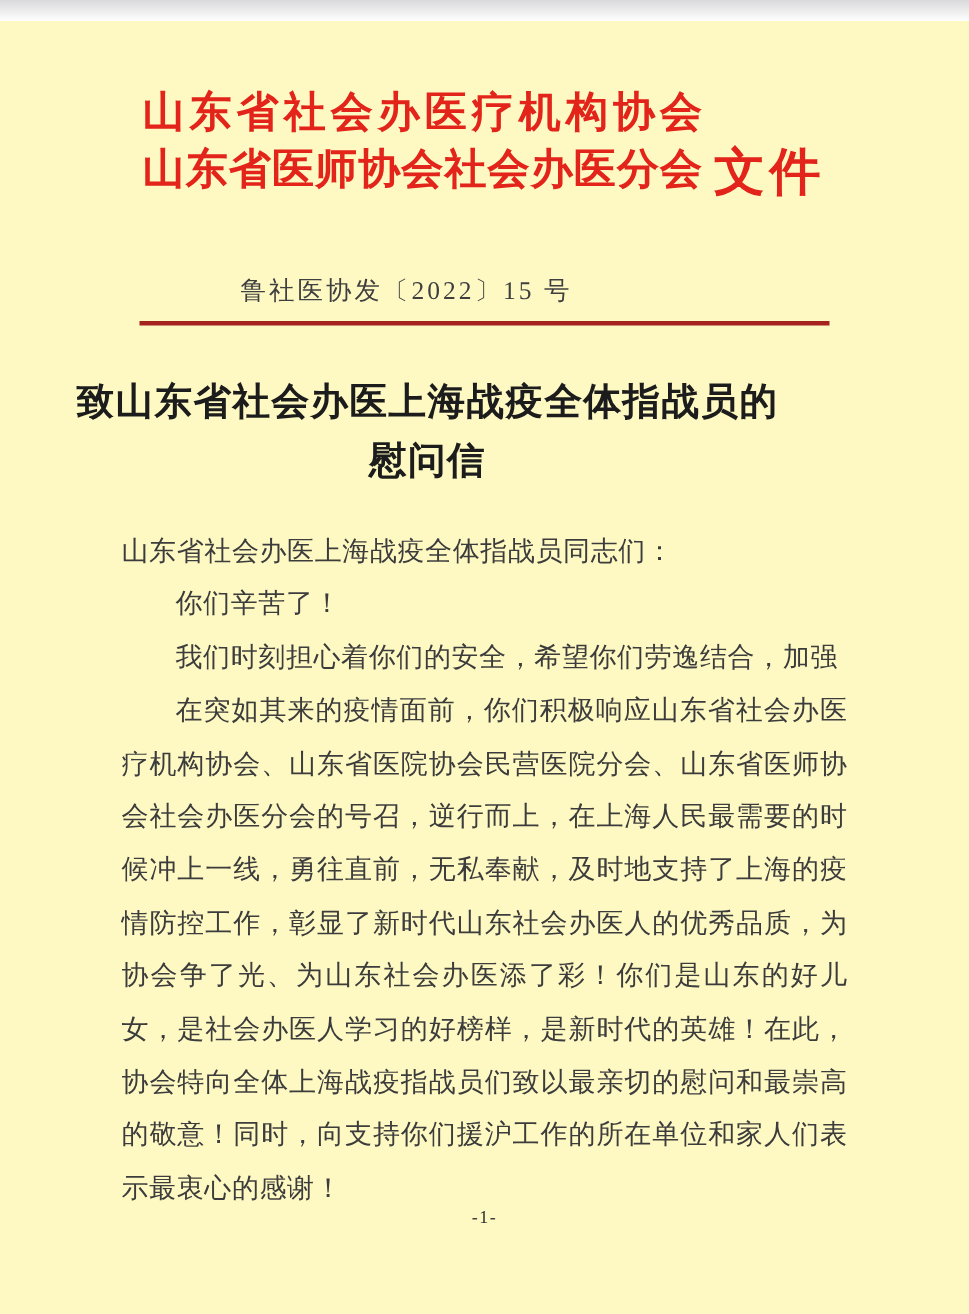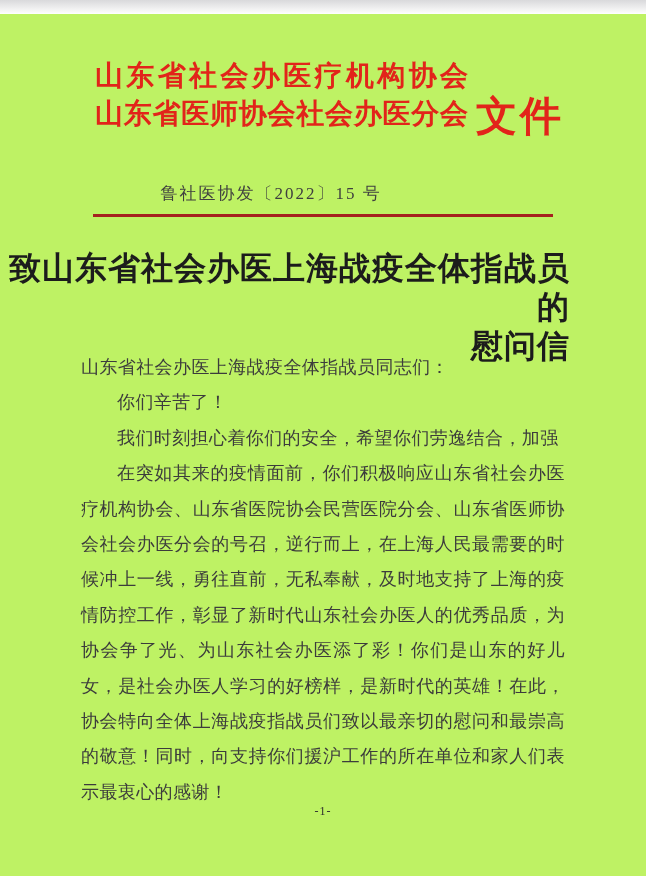--- a/index.html
+++ b/index.html
@@ -6,21 +6,21 @@
   body{
     width:646px;height:876px;
     background:#ffffff;
     font-family:"Liberation Serif", serif;
     position:relative;
     overflow:hidden;
   }
   .page{
     position:absolute;inset:0;
     width:646px;height:876px;
-    background:#bef264;
+    background:#fef9c3;
   }
   .top-shade{
     position:absolute;left:0;top:0;width:646px;height:14px;
     background:linear-gradient(#d9d9db, #ffffff);
   }
   
   .org-block{
     position:absolute;left:95px;top:57px;width:373px;
   }
   .org-line{
@@ -30,21 +30,21 @@
     font-weight:bold;
     line-height:38px;
     color:#e2241a;
     text-align:justify;
     text-align-last:justify;
     white-space:nowrap;
     letter-spacing:0;
   }
   .doc-type{
     position:absolute;left:476px;top:94px;
-    font-size:41px;
+    font-size:34px;
     font-weight:bold;
     color:#e2241a;
     letter-spacing:3px;
     line-height:44px;
   }
   .doc-number{
     position:absolute;left:0;top:182px;width:542px;
     text-align:center;
     font-size:17px;
     color:#3f3f3f;
@@ -52,22 +52,22 @@
     line-height:24px;
   }
   .red-divider{
     position:absolute;left:93px;top:214px;
     width:460px;height:3px;
     background:#a5221f;
   }
   
   .doc-title{
     position:absolute;left:0;top:249px;width:570px;
-    text-align:right;
-    font-size:32px;
+    text-align:center;
+    font-size:25px;
     font-weight:bold;
     color:#1c1c1c;
     line-height:39px;
     letter-spacing:1px;
   }
   
   .body-text{
     position:absolute;left:81px;top:350px;
     width:484px;
     font-size:18px;

